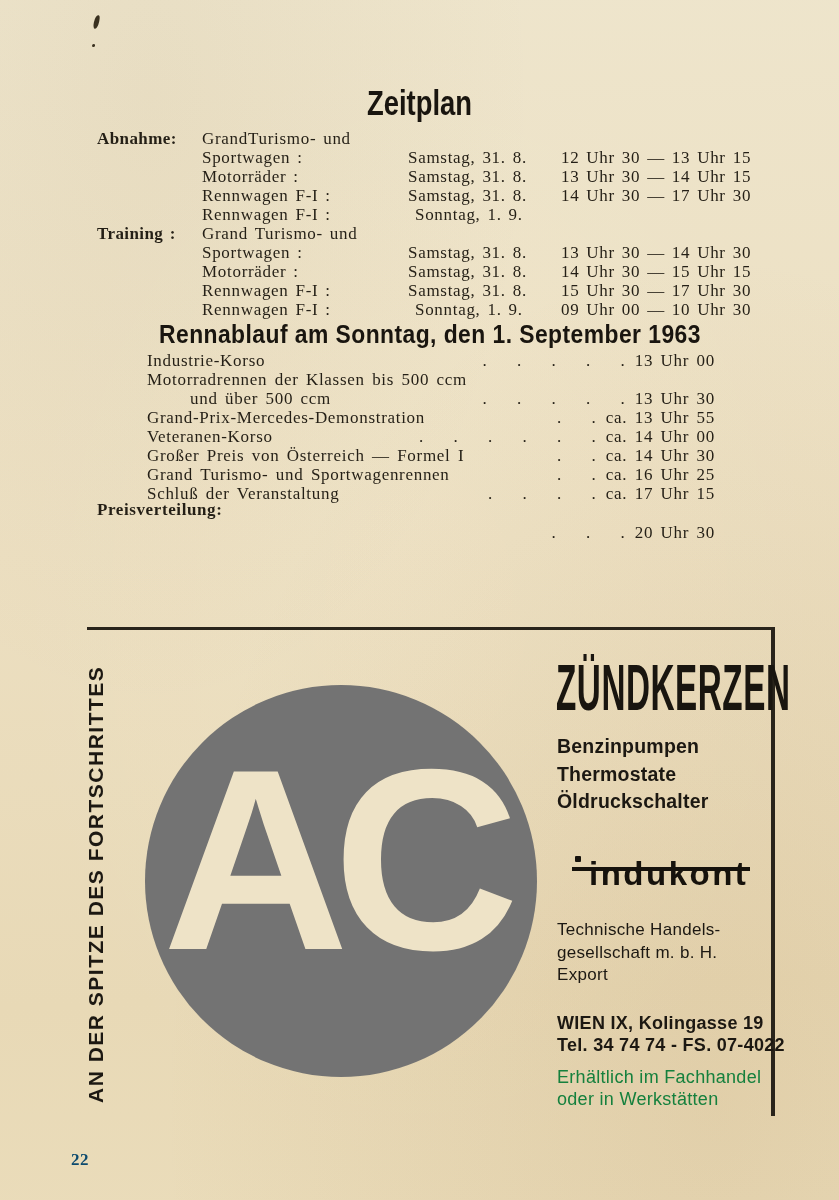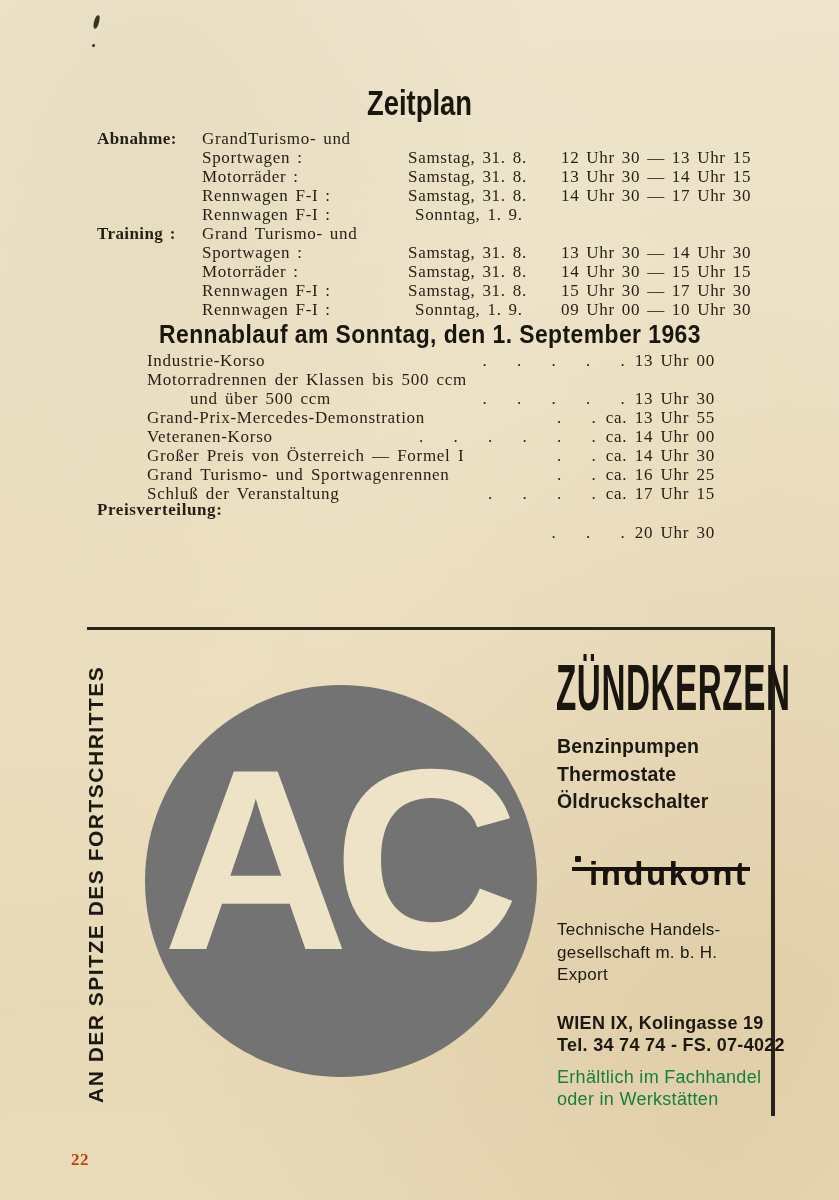--- a/index.html
+++ b/index.html
@@ -59,21 +59,21 @@
   .brand-bar{position:absolute;left:0;top:16px;width:178px;height:4px;background:#16120c;}
   .brand-dot{position:absolute;left:3px;top:5px;width:6px;height:6px;background:#16120c;border-radius:1px;}
   .brand-word{position:absolute;left:0;top:4px;font-family:"Liberation Sans", sans-serif;font-weight:bold;
     font-size:33px;letter-spacing:2.5px;color:#16120c;margin-left:17px;}
   .company{left:557px;top:919px;font-family:"Liberation Sans", sans-serif;font-weight:normal;font-size:17px;
     line-height:22.5px;color:#1c1812;letter-spacing:0.3px;}
   .addr{left:557px;top:1013px;font-family:"Liberation Sans", sans-serif;font-weight:bold;font-size:18px;
     line-height:21.5px;color:#1c1812;letter-spacing:0.3px;}
   .avail{left:557px;top:1066px;font-family:"Liberation Sans", sans-serif;font-weight:normal;font-size:18px;
     line-height:22px;color:#15803d;letter-spacing:0.3px;}
-  .page-num{left:71px;top:1150px;font-size:17px;font-weight:bold;letter-spacing:0.5px;color:#c2410c;}
+  .page-num{left:71px;top:1150px;font-size:17px;font-weight:bold;letter-spacing:0.5px;color:#0c4a6e;}
 </style>
 </head>
 <body>
 
 <div id="page">
 
   <div class="speck" style="left:94px;top:15px;width:5px;height:14px;transform:rotate(12deg);"></div>
   <div class="speck" style="left:92px;top:44px;width:3px;height:3px;"></div>
 
   <div class="abs head-sans title">Zeitplan</div>

